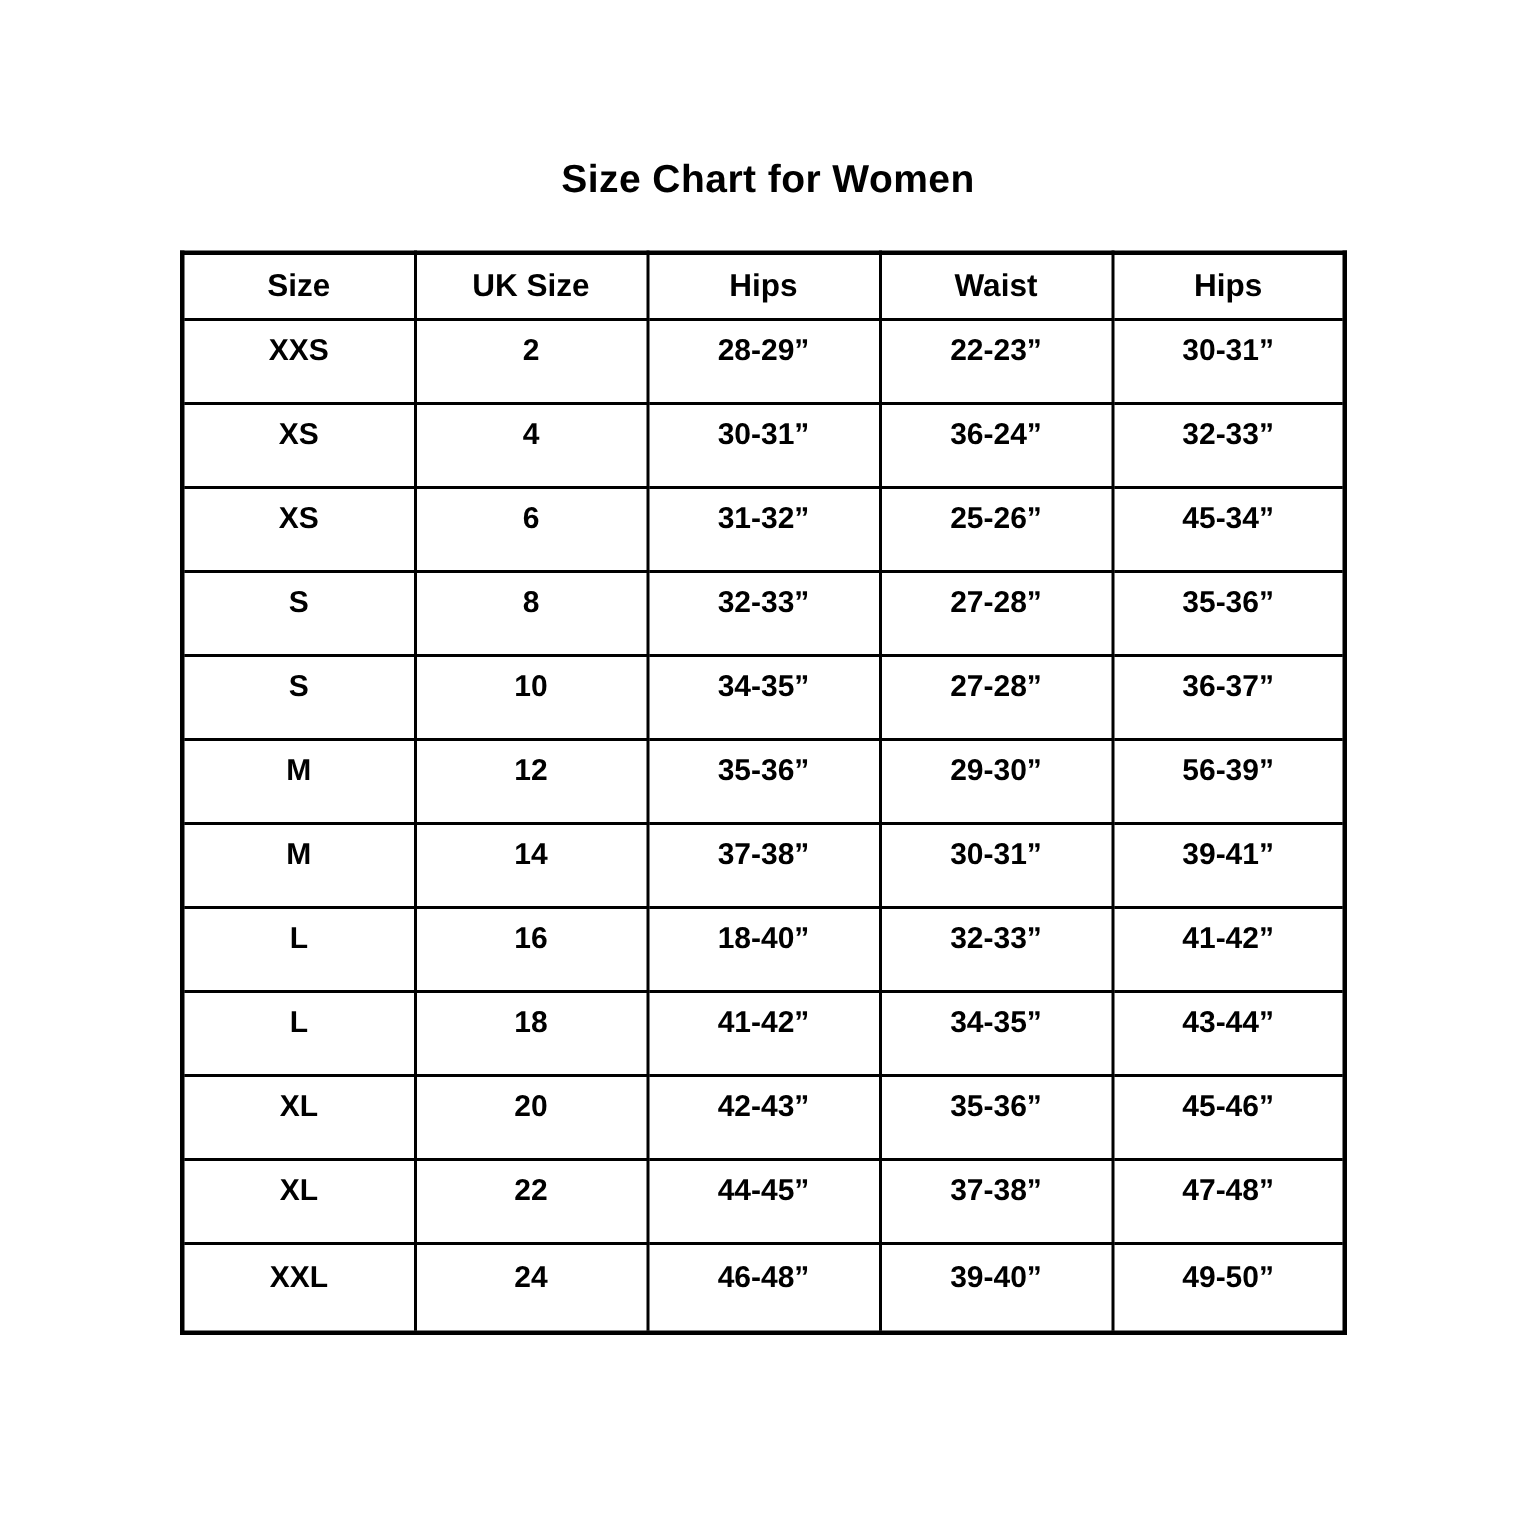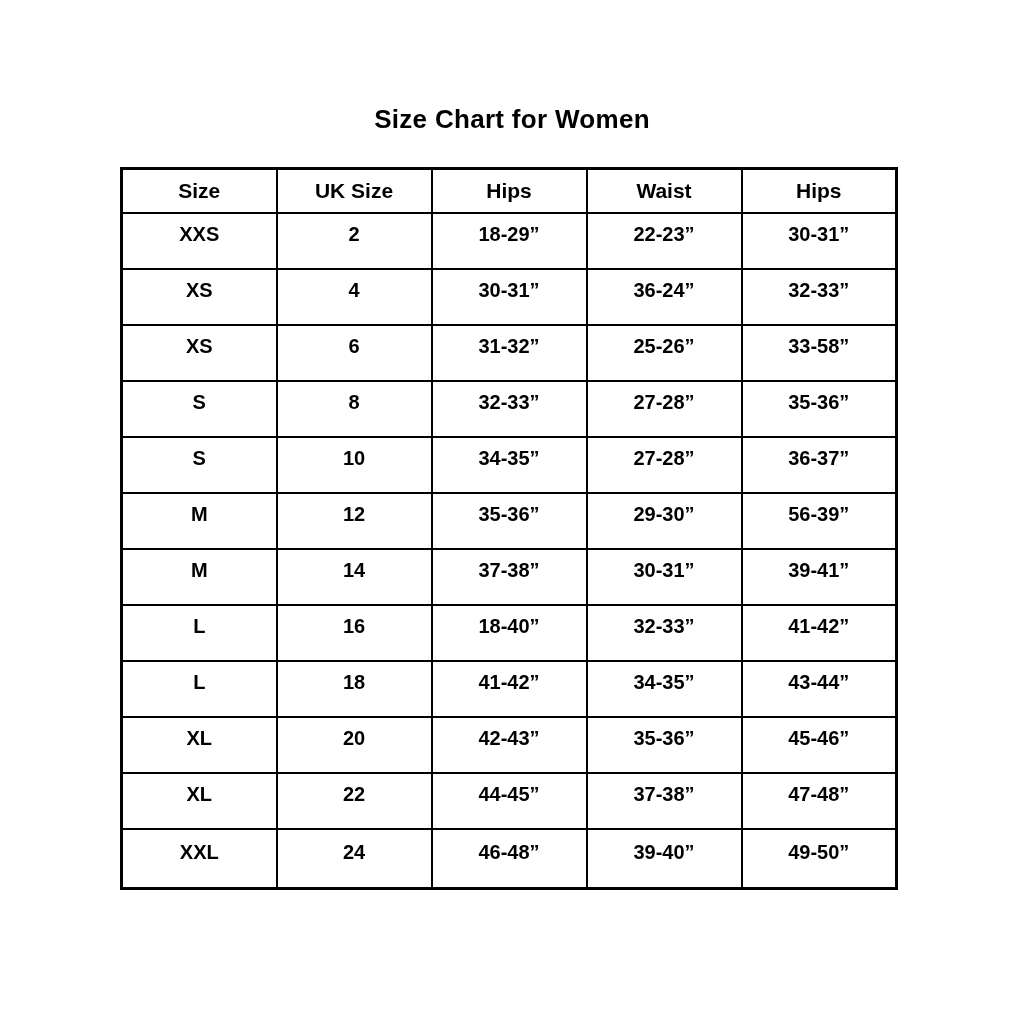--- a/index.html
+++ b/index.html
@@ -70,37 +70,37 @@
         <th>UK Size</th>
         <th>Hips</th>
         <th>Waist</th>
         <th>Hips</th>
       </tr>
   </thead>
   <tbody>
       <tr>
         <td>XXS</td>
         <td>2</td>
-        <td>18-29”</td>
+        <td>28-29”</td>
         <td>22-23”</td>
         <td>30-31”</td>
       </tr>
       <tr>
         <td>XS</td>
         <td>4</td>
         <td>30-31”</td>
         <td>36-24”</td>
         <td>32-33”</td>
       </tr>
       <tr>
         <td>XS</td>
         <td>6</td>
         <td>31-32”</td>
         <td>25-26”</td>
-        <td>33-58”</td>
+        <td>45-34”</td>
       </tr>
       <tr>
         <td>S</td>
         <td>8</td>
         <td>32-33”</td>
         <td>27-28”</td>
         <td>35-36”</td>
       </tr>
       <tr>
         <td>S</td>

